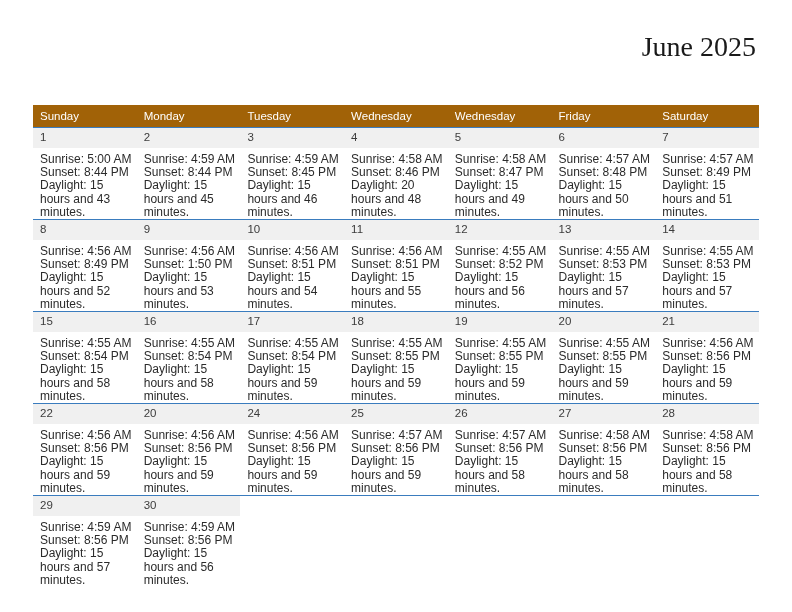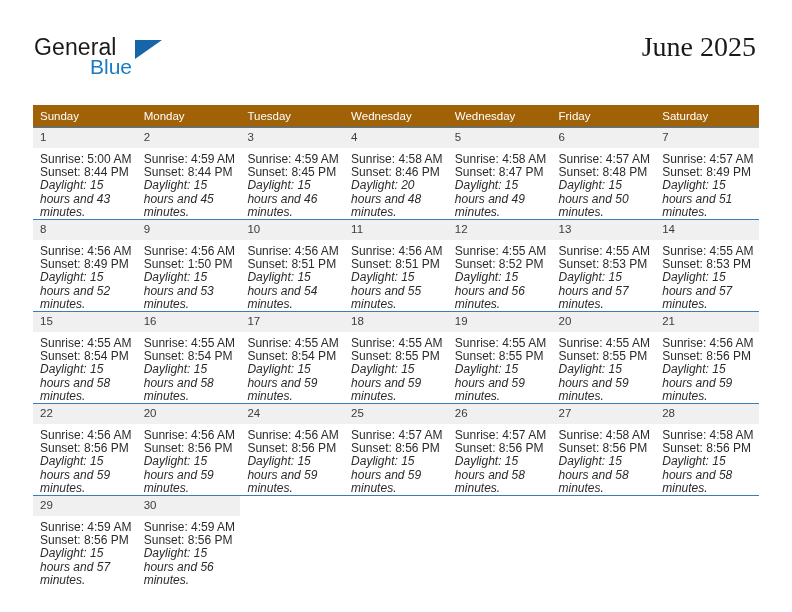--- a/index.html
+++ b/index.html
@@ -136,35 +136,29 @@
     padding: 5px 8px 0 7px;
     font-size: 12px;
     line-height: 13.2px;
     color: #2b2b2b;
   }
   .details div {
     white-space: nowrap;
   }
   .details .wrap {
     white-space: normal;
-    font-style: italic;
   }
 </style>
 </head>
 <body>
 
 <div class="page">
 
   <div class="header">
 
-    <div class="brand">
-      <span class="brand-general">General</span>
-      <span class="brand-mark"></span>
-      <span class="brand-blue">Blue</span>
-    </div>
 
     <div class="title-block">
       <div class="month-title">June 2025</div>
     </div>
 
   </div>
 
   <div class="calendar">
     <table class="cal-table">
       <thead>

